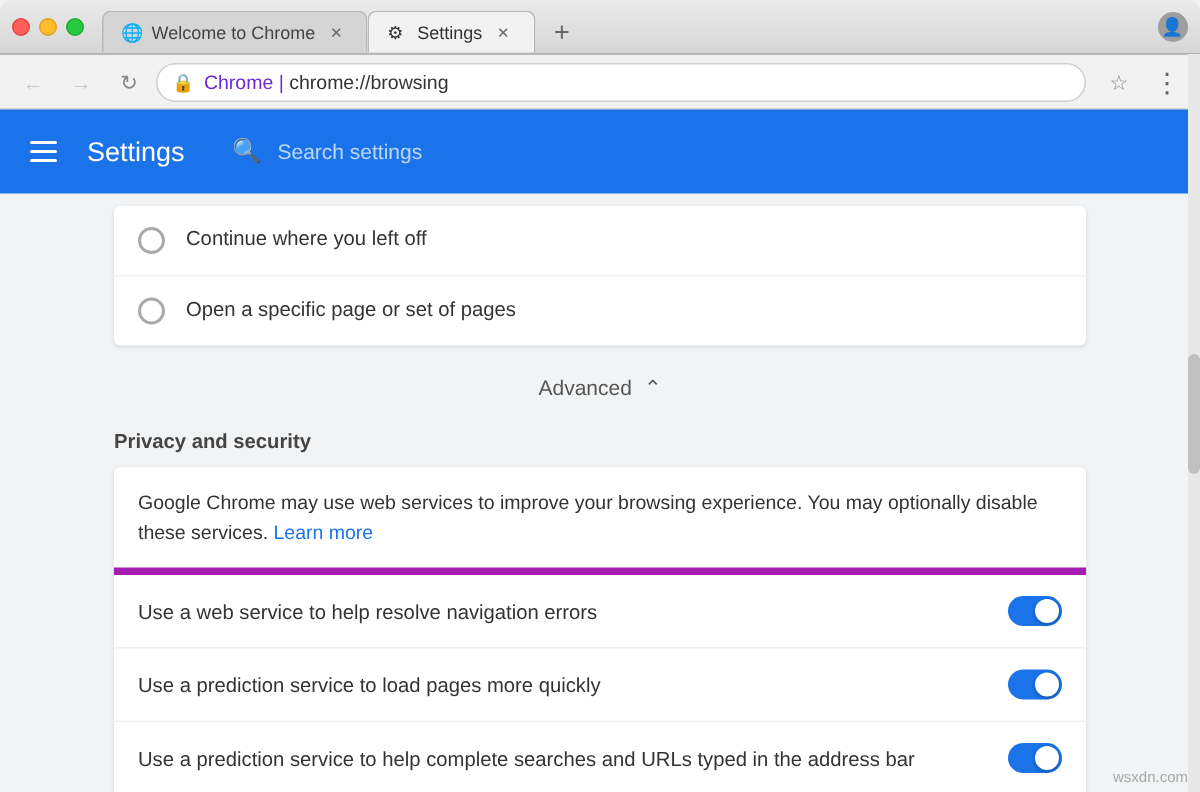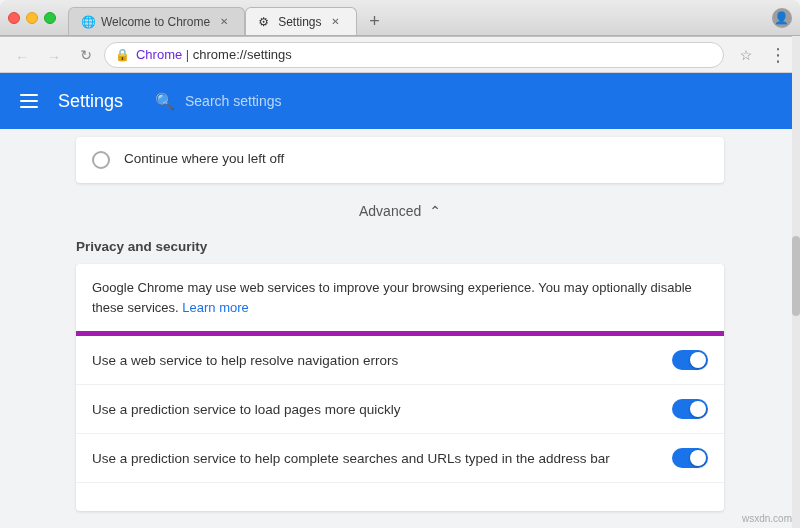--- a/index.html
+++ b/index.html
@@ -454,21 +454,21 @@
   </div>
 </div>
 
 <div class="nav-bar">
   <div class="nav-btn disabled">←</div>
   <div class="nav-btn disabled">→</div>
   <div class="nav-btn">↻</div>
   <div class="address-bar">
     <span class="address-bar-icon">🔒</span>
     <span class="address-text">
-      <span class="address-bar-prefix">Chrome | </span><span class="address-bar-url">chrome://settings</span>
+      <span class="address-bar-prefix">Chrome | </span><span class="address-bar-url">chrome://browsing</span>
     </span>
   </div>
   <div class="bookmark-btn">☆</div>
   <div class="more-btn">⋮</div>
 </div>
 
 <div class="settings-header">
   <div class="hamburger-icon">
     <div class="hamburger-line"></div>
     <div class="hamburger-line"></div>
@@ -482,20 +482,24 @@
 </div>
 
 <div class="settings-content">
   <div class="settings-section">
 
     <div class="options-card">
       <div class="radio-option">
         <div class="radio-circle"></div>
         <span class="radio-option-text">Continue where you left off</span>
       </div>
+      <div class="radio-option">
+        <div class="radio-circle"></div>
+        <span class="radio-option-text">Open a specific page or set of pages</span>
+      </div>
     </div>
 
     <div class="advanced-row">
       <span class="advanced-label">Advanced</span>
       <span class="advanced-arrow">⌃</span>
     </div>
 
     <div class="section-title">Privacy and security</div>
     <div class="privacy-card">
       <div class="info-box">

